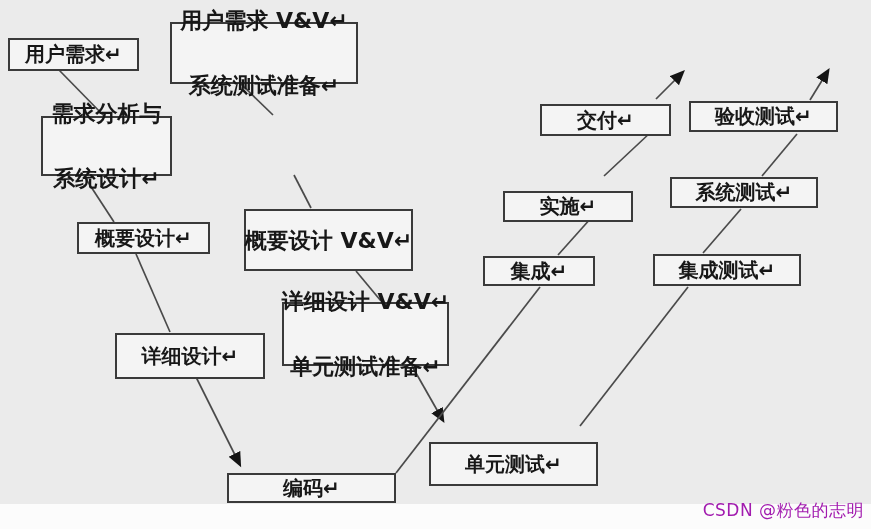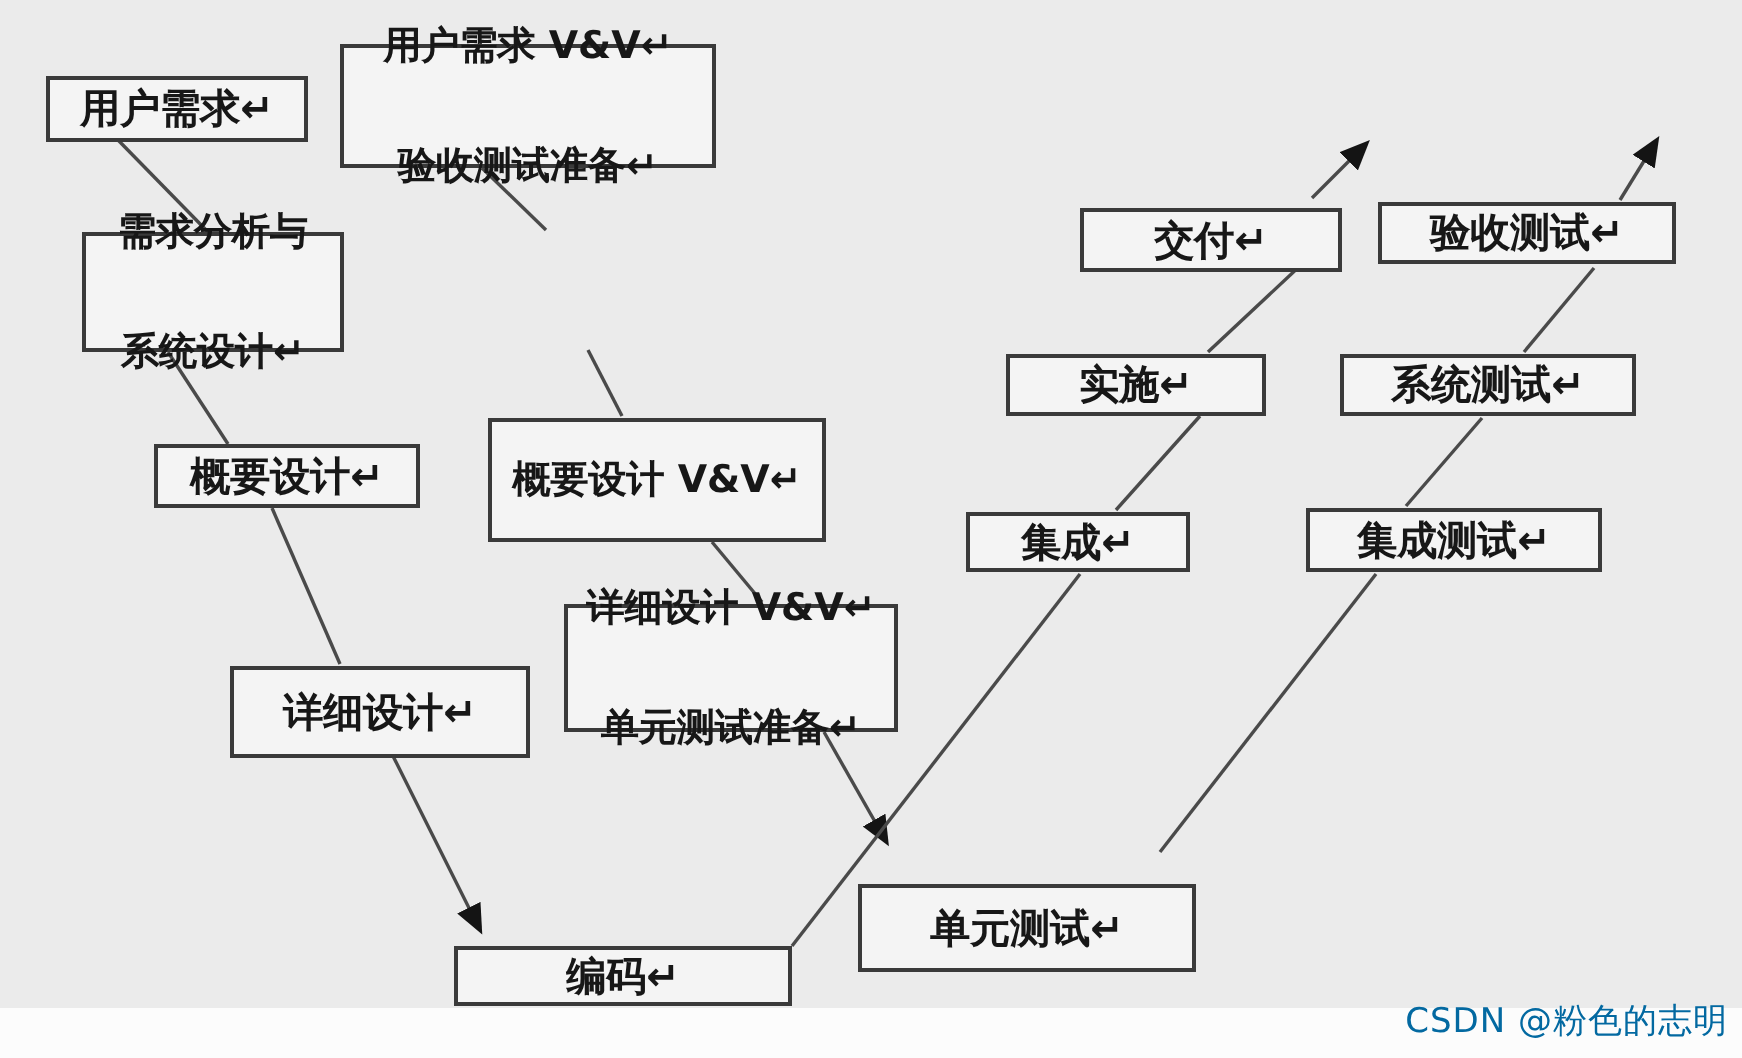--- a/index.html
+++ b/index.html
@@ -21,32 +21,32 @@
     flex-direction: column;
     align-items: center;
     justify-content: center;
     font-weight: bold;
     font-size: 20px;
     line-height: 1.35;
     color: #171717;
     white-space: nowrap;
     text-align: center;
   }
-  .box.two { font-size: 19px; line-height: 1.5; gap: 32px; }
+  .box.two { font-size: 22px; line-height: 1.5; gap: 32px; }
   .strip {
     position: absolute;
     left: 0; top: 504px;
     width: 100%; height: 25px;
     background: #fcfcfc;
   }
   .watermark {
     position: absolute;
     right: 7px; top: 499px;
     font-size: 17px;
-    color: #0369a1;
+    color: #a21caf;
     font-weight: normal;
     letter-spacing: 0.5px;
   }
 </style>
 </head>
 <body>
 
 <div class="stage">
 
   <svg class="lines" width="871" height="529" viewBox="0 0 871 529">
@@ -72,27 +72,27 @@
     <line x1="656" y1="99" x2="680" y2="75" stroke="#4a4a4a" stroke-width="1.7" marker-end="url(#ah)"></line>
 
     <line x1="580" y1="426" x2="688" y2="287" stroke="#4a4a4a" stroke-width="1.7"></line>
     <line x1="703" y1="253" x2="741" y2="209" stroke="#4a4a4a" stroke-width="1.7"></line>
     <line x1="762" y1="176" x2="797" y2="134" stroke="#4a4a4a" stroke-width="1.7"></line>
     <line x1="810" y1="100" x2="826" y2="74" stroke="#4a4a4a" stroke-width="1.7" marker-end="url(#ah)"></line>
   </svg>
 
   <div class="strip"></div>
 
-  <div class="box" style="left:23px;top:38px;width:131px;height:33px">
+  <div class="box" style="left:8px;top:38px;width:131px;height:33px">
     <span>用户需求↵</span>
   </div>
 
   <div class="box two" style="left:170px;top:22px;width:188px;height:62px">
     <span>用户需求 V&amp;V↵</span>
-    <span>验收测试准备↵</span>
+    <span>系统测试准备↵</span>
   </div>
 
   <div class="box two" style="left:41px;top:116px;width:131px;height:60px">
     <span>需求分析与</span>
     <span>系统设计↵</span>
   </div>
 
 
   <div class="box" style="left:77px;top:222px;width:133px;height:32px">
     <span>概要设计↵</span>
@@ -120,21 +120,21 @@
   </div>
 
   <div class="box" style="left:483px;top:256px;width:112px;height:30px">
     <span>集成↵</span>
   </div>
 
   <div class="box" style="left:653px;top:254px;width:148px;height:32px">
     <span>集成测试↵</span>
   </div>
 
-  <div class="box" style="left:503px;top:177px;width:130px;height:31px">
+  <div class="box" style="left:503px;top:191px;width:130px;height:31px">
     <span>实施↵</span>
   </div>
 
   <div class="box" style="left:670px;top:177px;width:148px;height:31px">
     <span>系统测试↵</span>
   </div>
 
   <div class="box" style="left:540px;top:104px;width:131px;height:32px">
     <span>交付↵</span>
   </div>

